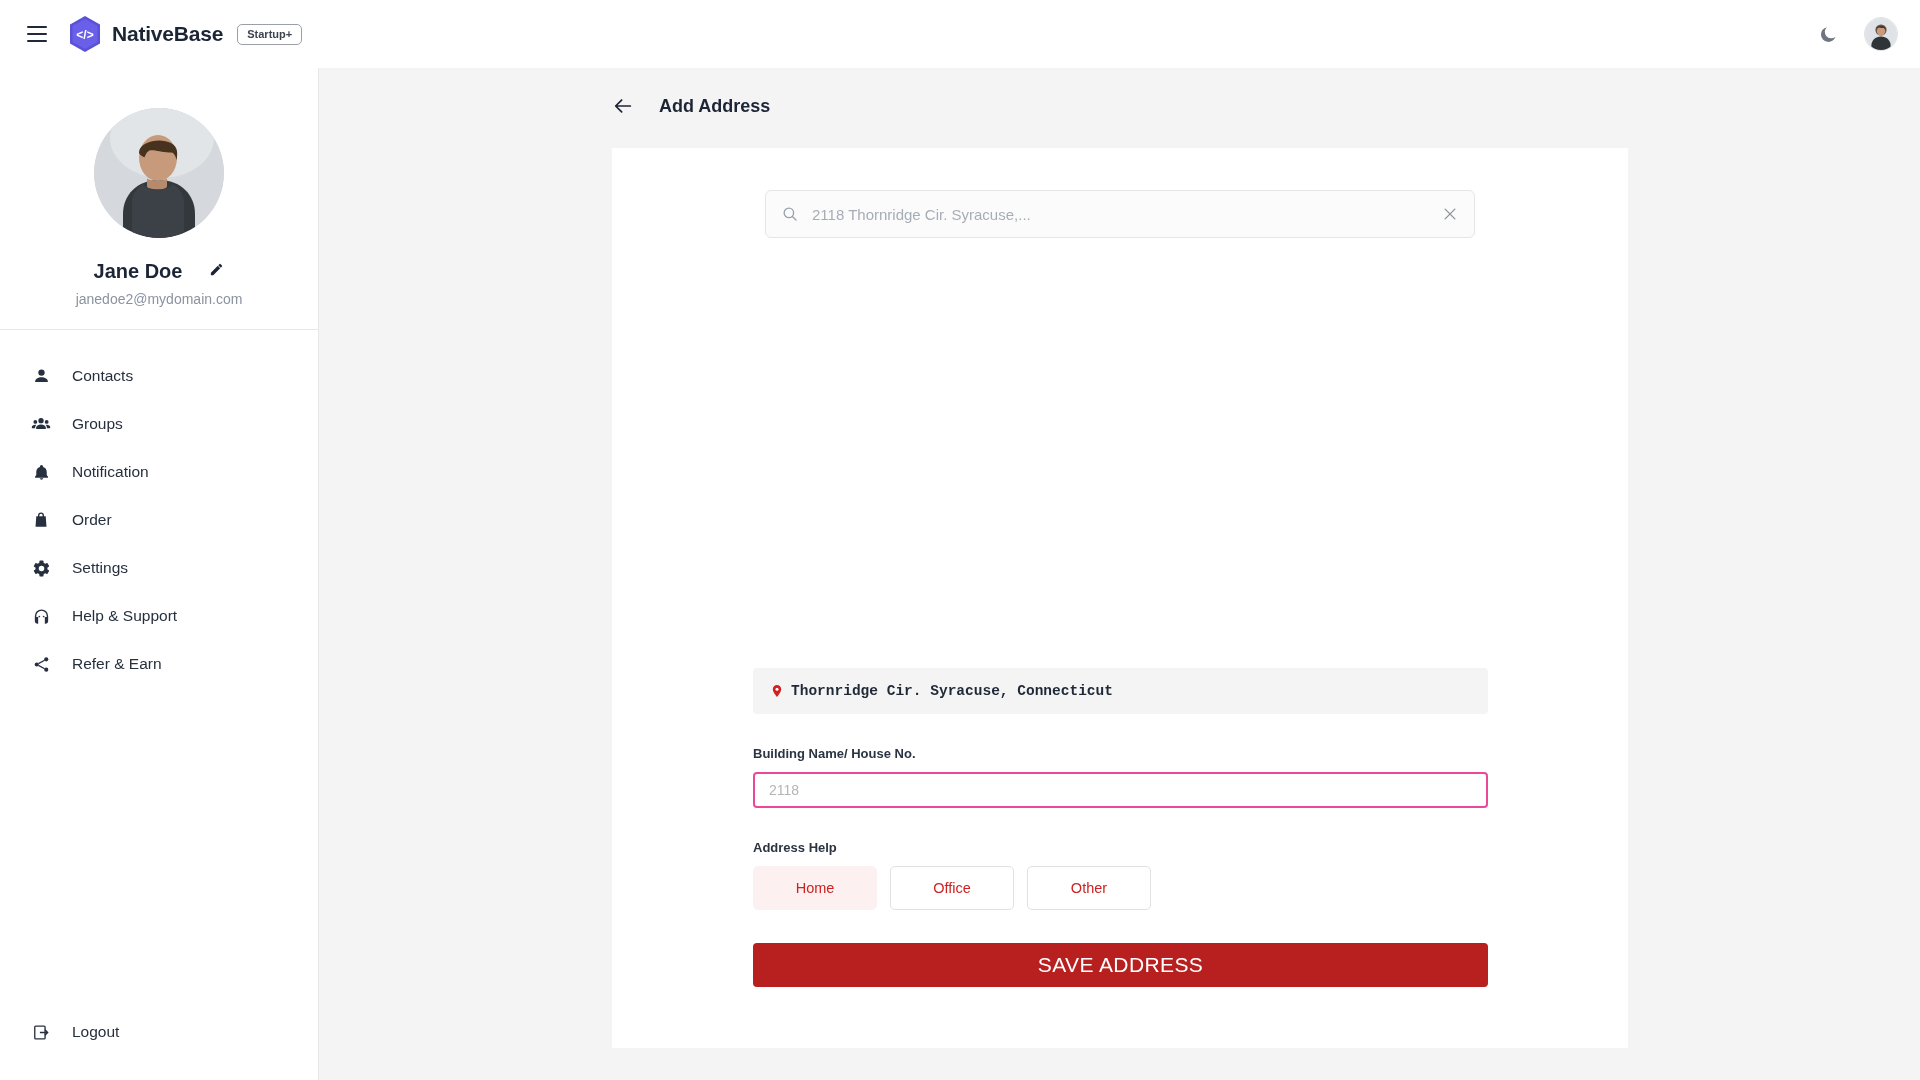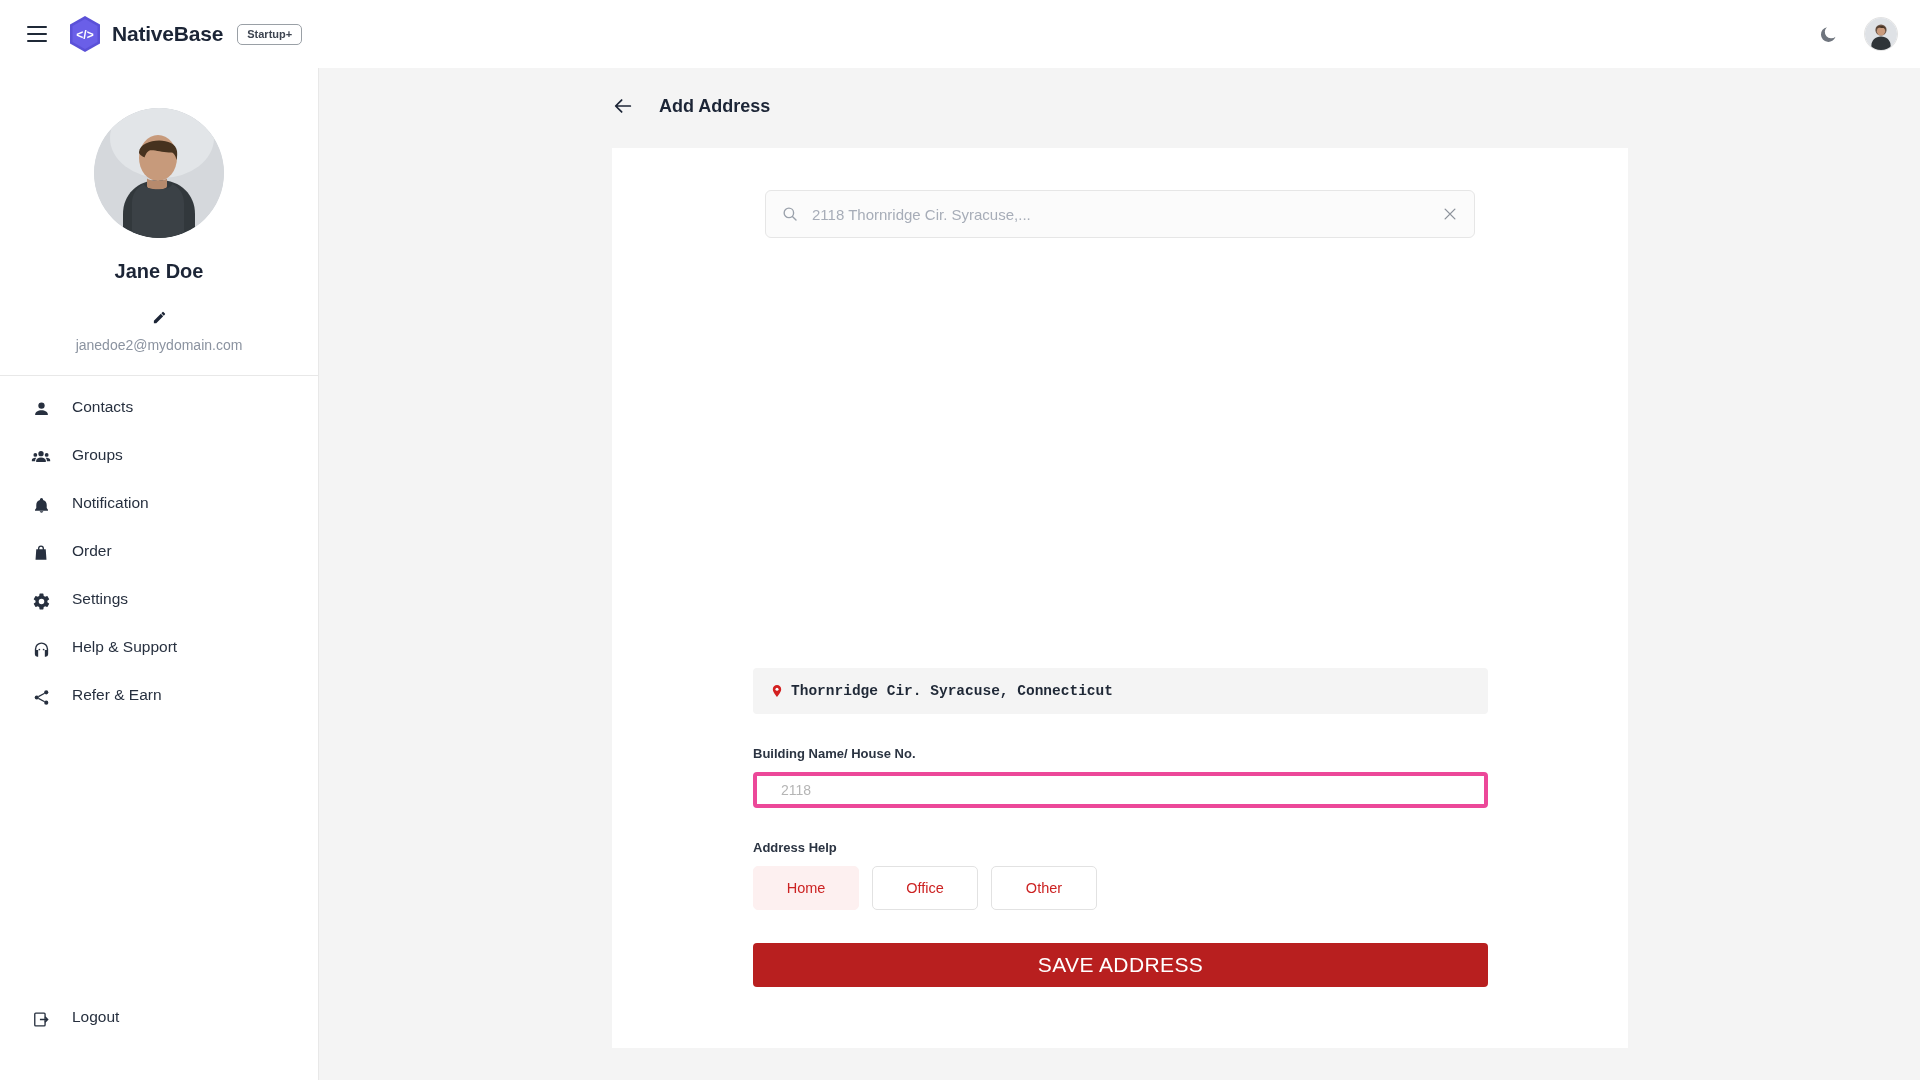--- a/index.html
+++ b/index.html
@@ -57,27 +57,27 @@
   .profile {
     padding-top: 40px; padding-bottom: 22px;
     display: flex; flex-direction: column; align-items: center;
     border-bottom: 1px solid #e8e8e8;
   }
   .avatar-big {
     width: 130px; height: 130px; border-radius: 50%; overflow: hidden;
     background: #d2d6db;
   }
   .avatar-big svg, .avatar-top svg { display: block; width: 100%; height: 100%; }
-  .pname-row { display: flex; align-items: center; gap: 27px; margin-top: 22px; flex-direction: column; }
+  .pname-row { display: flex; align-items: center; gap: 27px; margin-top: 22px; }
   .pname { font-size: 20px; font-weight: bold; color: #1c2536; }
   .pemail { font-size: 14px; color: #8b93a0; margin-top: 8px; }
 
   .navlist { padding-top: 22px; }
   .navitem {
-    display: flex; gap: 20px;
+    display: flex; align-items: center; gap: 20px;
     height: 48px; padding-left: 30px; cursor: pointer;
   }
   .navicon { width: 22px; height: 22px; display: flex; align-items: center; justify-content: center; flex: none; }
   .navlabel { font-size: 15.5px; color: #27303f; }
 
   .logout-wrap { margin-top: auto; padding-bottom: 24px; }
 
   
   .main {
     position: absolute; top: 68px; left: 319px;
@@ -119,29 +119,29 @@
     display: flex; align-items: center; gap: 7px;
     height: 46px; background: #f4f4f4; border-radius: 4px;
     padding: 0 17px; width: 735px; cursor: pointer; font-family: Liberation Mono, monospace;
   }
   .pin-icon { width: 14px; height: 18px; flex: none; display: flex; align-items: center; }
   .addr-text { font-size: 14.5px; font-weight: bold; color: #1f2836; }
 
   .field-label { font-size: 13px; font-weight: bold; color: #2b3442; margin-top: 32px; margin-bottom: 11px; }
   .text-input {
     width: 735px; height: 36px;
-    border: 4px solid #ec4899; border-radius: 4px;
-    padding: 0 24px; font-size: 14px; color: #3a4150;
+    border: 2px solid #ec4899; border-radius: 4px;
+    padding: 0 14px; font-size: 14px; color: #3a4150;
     font-family: "Liberation Sans", sans-serif; outline: none; background: #fff;
   }
   .text-input::placeholder { color: #b5b5b5; }
 
   .chips { display: flex; gap: 13px; margin-top: 11px; }
   .chip {
-    width: 106px; height: 44px; border-radius: 5px;
+    width: 124px; height: 44px; border-radius: 5px;
     display: flex; align-items: center; justify-content: center;
     font-size: 14.5px; color: #cc2222; cursor: pointer;
     border: 1px solid #e2e2e2; background: #ffffff;
   }
   .chip.selected { background: #fdf0f0; border-color: #fdf0f0; }
 
   .save-btn {
     width: 735px; height: 44px; margin-top: 33px;
     background: #b81f1f; border: none; border-radius: 4px;
     color: #ffffff; font-size: 21px; letter-spacing: 0.4px;

